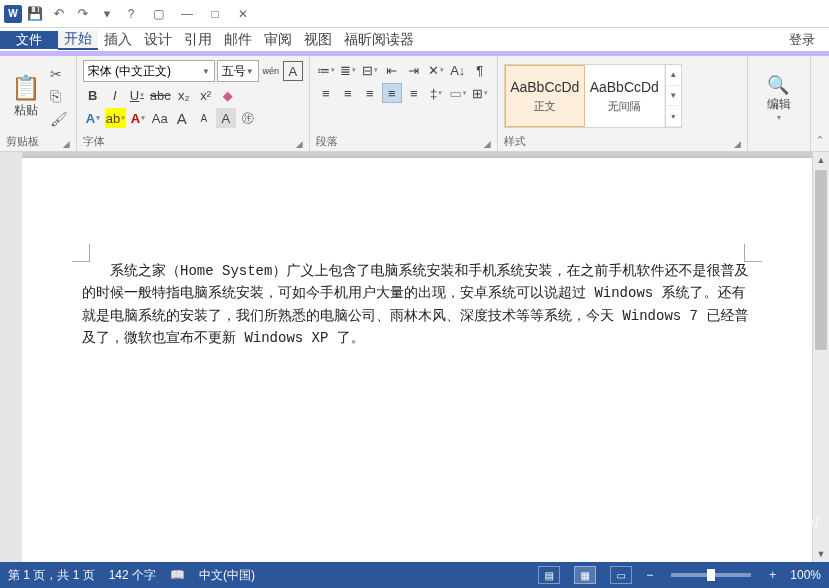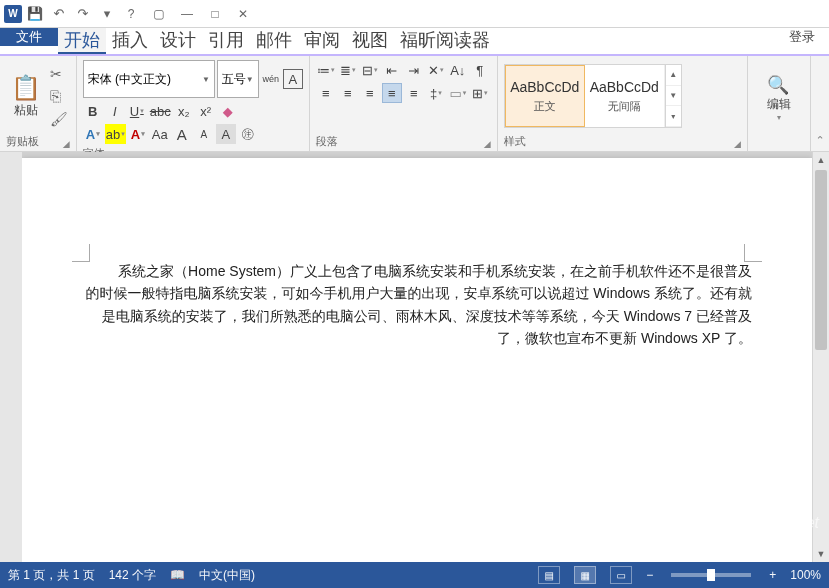--- a/index.html
+++ b/index.html
@@ -4,39 +4,39 @@
 <style>
 * { margin: 0; padding: 0; box-sizing: border-box; font-family: "Microsoft YaHei", "SimSun", sans-serif; }
 body { background: #fff; overflow: hidden; width: 829px; height: 588px; }
 .titlebar { height: 28px; background: #fff; display: flex; align-items: center; border-bottom: 1px solid #d4d4d4; }
 .titlebar .qat { display: flex; align-items: center; gap: 2px; padding-left: 4px; }
 .titlebar .word-icon { width: 18px; height: 18px; background: #2b579a; color: #fff; font-size: 10px; font-weight: bold; display: flex; align-items: center; justify-content: center; border-radius: 2px; }
 .titlebar .qat-btn { width: 22px; height: 22px; display: flex; align-items: center; justify-content: center; color: #666; font-size: 13px; cursor: pointer; }
 .titlebar .title { flex: 1; text-align: center; color: #666; font-size: 12px; }
 .titlebar .wincontrols { display: flex; gap: 2px; padding-right: 6px; }
 .titlebar .wincontrols span { width: 26px; height: 22px; display: flex; align-items: center; justify-content: center; color: #666; font-size: 12px; cursor: pointer; }
-.tabrow { height: 28px; background: #fff; display: flex; align-items: flex-start; border-bottom: 2px solid #c4b5fd; }
+.tabrow { height: 28px; background: #fff; display: flex; align-items: center; border-bottom: 5px solid #c4b5fd; }
 .tabrow .file-tab { background: #2b579a; color: #fff; padding: 0 16px; display: flex; align-items: center; font-size: 13px; cursor: pointer; }
-.tabrow .tab { padding: 0 6px; display: flex; align-items: center; font-size: 18px; color: #444; cursor: pointer; }
+.tabrow .tab { padding: 0 6px; display: flex; align-items: center; font-size: 14px; color: #444; cursor: pointer; }
 .tabrow .tab.active { color: #2b579a; border-bottom: 2px solid #2b579a; background: #f3f3f3; }
 .tabrow .spacer { flex: 1; }
 .tabrow .login { padding: 0 14px; display: flex; align-items: center; font-size: 13px; color: #444; cursor: pointer; }
 .ribbon { height: 96px; background: #f3f3f3; display: flex; border-bottom: 1px solid #d4d4d4; }
 .group { border-right: 1px solid #d4d4d4; display: flex; flex-direction: column; padding: 4px 6px 2px 6px; }
 .group .body { flex: 1; display: flex; }
 .group .label { text-align: left; font-size: 11px; color: #666; padding-top: 2px; position: relative; }
 .group .label .launcher { position: absolute; right: 0; bottom: 0; font-size: 9px; color: #888; cursor: pointer; }
 .clip-big { width: 40px; display: flex; flex-direction: column; align-items: center; justify-content: center; cursor: pointer; }
 .clip-big .icon { font-size: 24px; }
 .clip-big .txt { font-size: 12px; color: #444; }
 .clip-side { display: flex; flex-direction: column; gap: 2px; justify-content: center; padding-left: 2px; }
 .clip-side span { font-size: 14px; color: #666; cursor: pointer; padding: 2px; }
 .font-body { display: flex; flex-direction: column; gap: 3px; width: 220px; }
 .font-row { display: flex; align-items: center; gap: 2px; }
-.font-combo { border: 1px solid #ababab; background: #fff; height: 38px; display: flex; align-items: center; padding: 0 4px; font-size: 12px; cursor: pointer; }
+.font-combo { border: 1px solid #ababab; background: #fff; height: 22px; display: flex; align-items: center; padding: 0 4px; font-size: 12px; cursor: pointer; }
 .font-combo.name { width: 140px; }
 .font-combo.size { width: 44px; }
 .drop { color: #666; font-size: 8px; margin-left: auto; }
 .rb-btn { min-width: 20px; height: 20px; display: flex; align-items: center; justify-content: center; font-size: 13px; color: #444; cursor: pointer; padding: 0 1px; }
 .rb-btn.bold { font-weight: bold; }
 .rb-btn.italic { font-style: italic; }
 .rb-btn.underline { text-decoration: underline; }
 .rb-btn.strike { text-decoration: line-through; }
 .rb-btn .dd { font-size: 7px; color: #888; margin-left: 1px; }
 .para-body { display: flex; flex-direction: column; gap: 3px; width: 175px; }
@@ -54,21 +54,21 @@
 .edit-group .icon { font-size: 18px; color: #444; }
 .edit-group .txt { font-size: 12px; color: #444; }
 .collapse { width: 18px; display: flex; align-items: flex-end; justify-content: center; font-size: 11px; color: #888; cursor: pointer; padding-bottom: 4px; }
 .doc-area { height: 410px; background: #d0d0d0; display: flex; position: relative; }
 .rulerspace { width: 22px; background: #e6e6e6; }
 .page-wrap { flex: 1; overflow: auto; display: flex; justify-content: center; padding-top: 6px; }
 .page { width: 790px; min-height: 900px; background: #fff; box-shadow: 0 2px 6px rgba(0,0,0,0.3); position: relative; padding: 102px 60px 60px 60px; }
 .crop { position: absolute; width: 18px; height: 18px; border-color: #aaa; }
 .crop.tl { top: 86px; left: 50px; border-left: 1px solid #aaa; border-top: 1px solid #aaa; transform: rotate(180deg); }
 .crop.tr { top: 86px; right: 50px; border-right: 1px solid #aaa; border-top: 1px solid #aaa; transform: rotate(180deg); }
-.para { font-family: Liberation Sans, sans-serif; font-size: 14px; line-height: 1.6; color: #222; text-indent: 2em; text-align: right; }
+.para { font-family: Liberation Mono, monospace; font-size: 14px; line-height: 1.6; color: #222; text-indent: 2em; }
 .vscroll { width: 17px; background: #eaeaea; border-left: 1px solid #d4d4d4; position: relative; }
 .vscroll .thumb { position: absolute; left: 2px; right: 2px; top: 18px; height: 180px; background: #c2c2c2; border-radius: 2px; }
 .vscroll .arr { position: absolute; left: 0; right: 0; height: 16px; display: flex; align-items: center; justify-content: center; font-size: 9px; color: #666; cursor: pointer; }
 .vscroll .arr.up { top: 0; }
 .vscroll .arr.dn { bottom: 0; }
 .statusbar { height: 26px; background: #2b579a; color: #fff; display: flex; align-items: center; font-size: 12px; padding: 0 8px; gap: 14px; }
 .statusbar .sp { flex: 1; }
 .statusbar .item { display: flex; align-items: center; gap: 4px; cursor: pointer; opacity: 0.95; }
 .statusbar .viewbtn { width: 22px; height: 18px; display: flex; align-items: center; justify-content: center; border: 1px solid rgba(255,255,255,0.4); font-size: 10px; cursor: pointer; }
 .statusbar .slider { width: 80px; height: 4px; background: rgba(255,255,255,0.4); position: relative; margin: 0 4px; }

